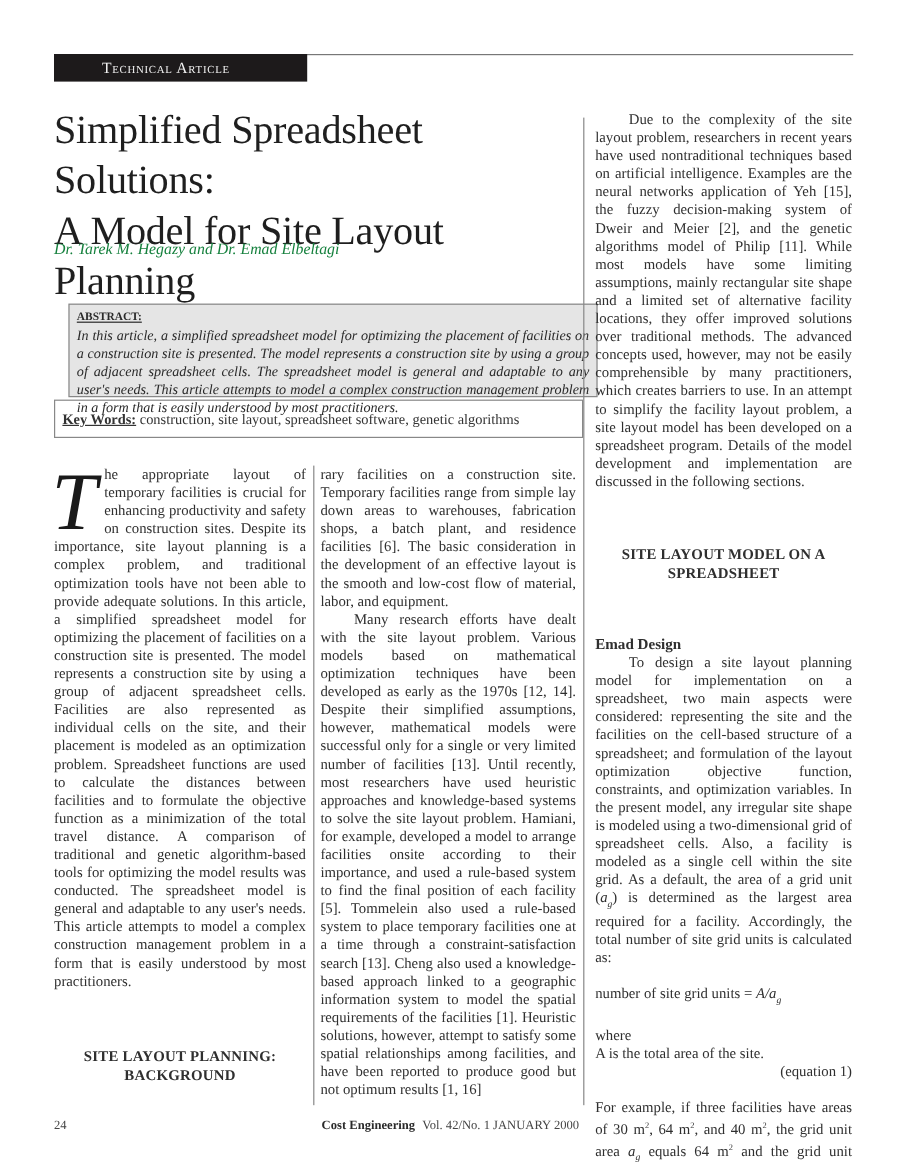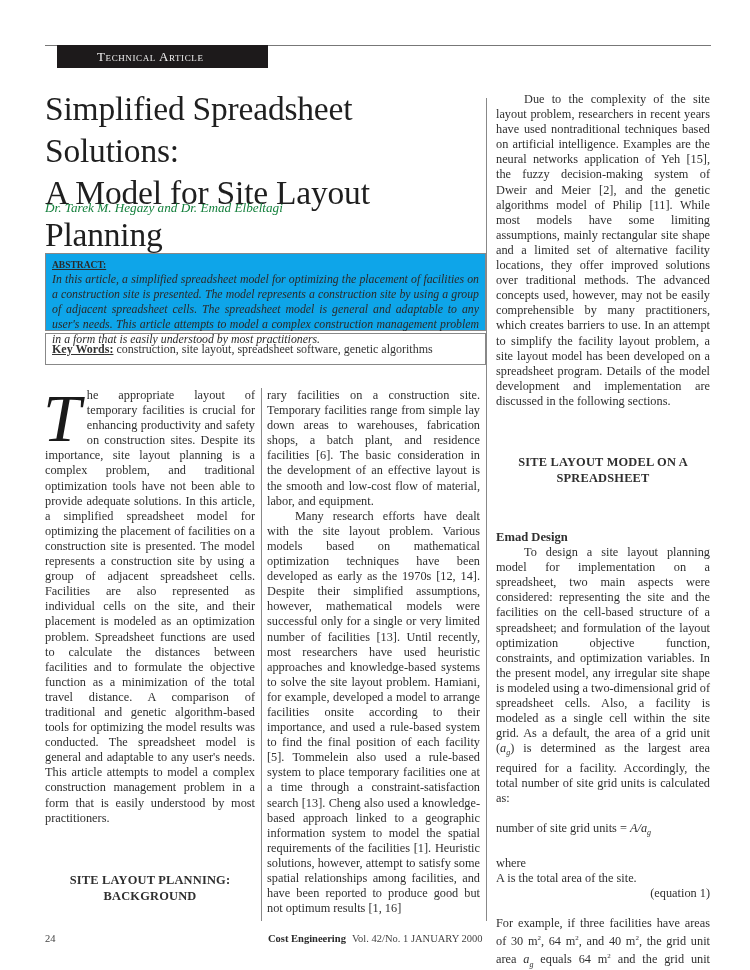--- a/index.html
+++ b/index.html
@@ -1,25 +1,25 @@
 <!DOCTYPE html>
 <html><head>
   <meta charset="utf-8">
   <style>
     html, body { margin: 0; padding: 0; background: #ffffff; }
     body { width: 750px; height: 970px; position: relative; overflow: hidden;
            font-family: "Liberation Serif", "DejaVu Serif", serif; color: #2a2a2a; }
     .top-rule { position: absolute; left: 45px; top: 45px; width: 666px; height: 1px; background: #777; }
-    .section-tag { position: absolute; left: 57px; top: 45px; width: 211px; height: 23px; background: #1d1a1b;
+    .section-tag { position: absolute; left: 45px; top: 45px; width: 211px; height: 23px; background: #1d1a1b;
                    color: #f2f2f2; font-size: 13px; letter-spacing: 0.6px; line-height: 23px; padding-left: 40px;
                    box-sizing: border-box; font-variant: small-caps; }
     .title { position: absolute; left: 45px; top: 88px; width: 420px; font-size: 33.5px; line-height: 42px;
              font-weight: normal; margin: 0; color: #1f1f1f; letter-spacing: -0.2px; }
     .authors { position: absolute; left: 45px; top: 200px; font-size: 13.2px; font-style: italic; color: #15803d; }
-    .abstract-box { position: absolute; left: 45px; top: 253px; width: 427px; height: 66px; background: #0ea5e9;
+    .abstract-box { position: absolute; left: 57px; top: 253px; width: 427px; height: 66px; background: #e5e5e5;
                     border: 1px solid #888; padding: 5px 6px; box-sizing: content-box; font-size: 11.8px;
                     line-height: 15px; font-style: italic; color: #2a2a2a; text-align: justify; }
     .abstract-label { font-size: 9.5px; font-style: normal; text-decoration: underline; font-weight: bold; display: block;
                       line-height: 13px; }
     .keywords-box { position: absolute; left: 45px; top: 333px; width: 427px; height: 22px; border: 1px solid #888;
                     padding: 4px 6px; font-size: 12px; line-height: 22px; color: #333; }
     .keywords-label { font-weight: bold; text-decoration: underline; }
     .col { position: absolute; font-size: 12.3px; line-height: 15.1px; text-align: justify; color: #2f2f2f;
            hyphens: none; }
     .col p { margin: 0; }

